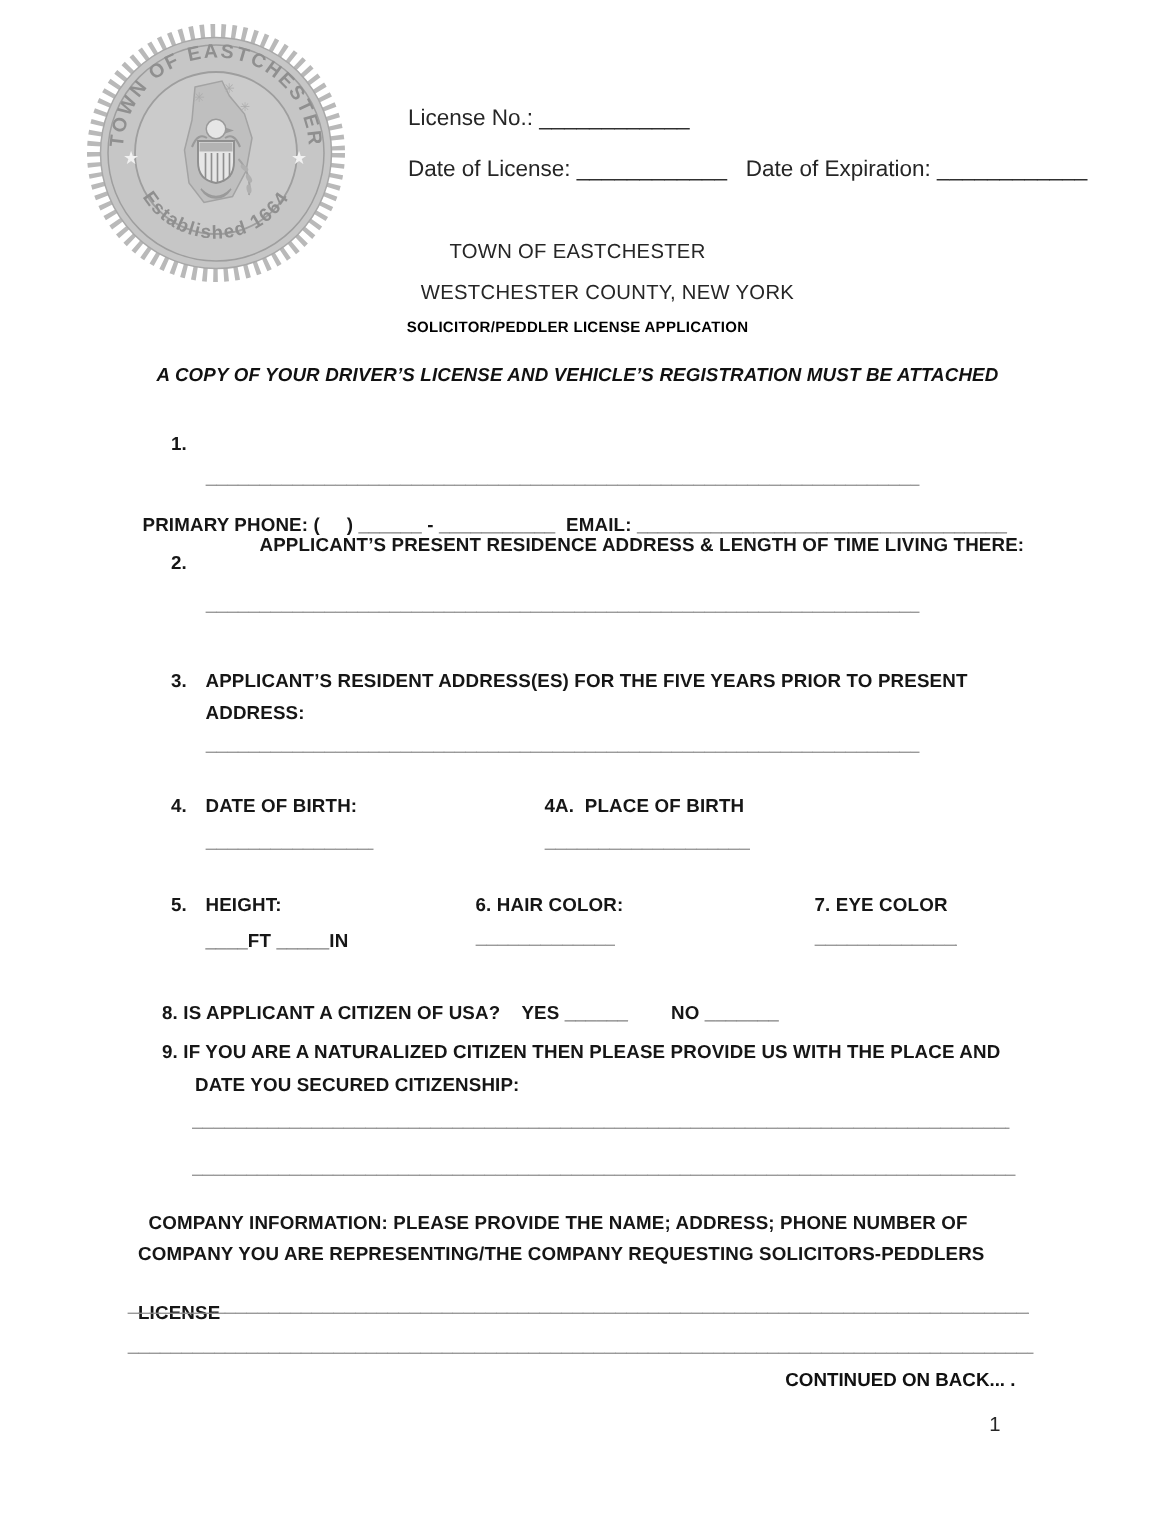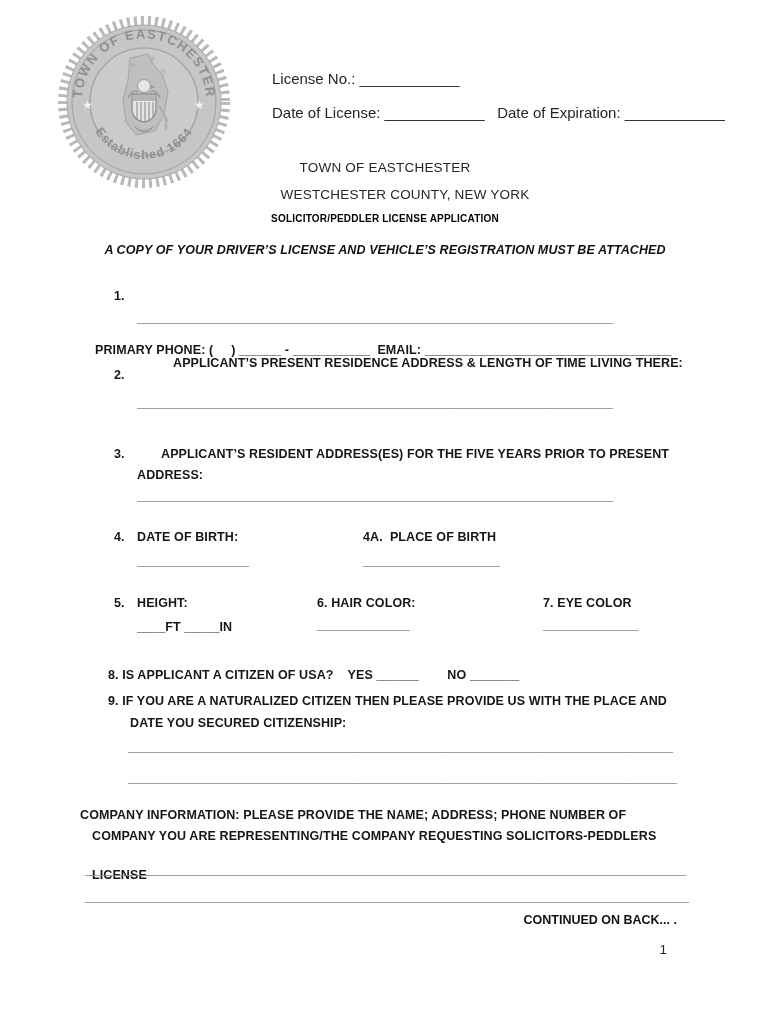--- a/index.html
+++ b/index.html
@@ -99,21 +99,21 @@
   <div class="abs lbl" style="left:114px;top:289px;">1.</div>
   <div class="abs blank" style="left:137px;top:308px;width:476px;">__________________________________________________________________________________________________________________________</div>
 
   <div class="abs lbl pre" style="left:95px;top:343px;">PRIMARY PHONE: (     ) ______ - ___________  EMAIL: ___________________________________</div>
 
   <div class="abs lbl" style="left:114px;top:368px;">2.</div>
   <div class="abs lbl" style="left:137px;top:356px;margin-left:36px;">APPLICANT’S PRESENT RESIDENCE ADDRESS &amp; LENGTH OF TIME LIVING THERE:</div>
   <div class="abs blank" style="left:137px;top:393px;width:476px;">__________________________________________________________________________________________________________________________</div>
 
   <div class="abs lbl" style="left:114px;top:447px;">3.</div>
-  <div class="abs lbl" style="left:137px;top:447px;margin-left:24px;">APPLICANT’S RESIDENT ADDRESS(ES) FOR THE FIVE YEARS PRIOR TO PRESENT</div>
+  <div class="abs lbl" style="left:137px;top:447px;">APPLICANT’S RESIDENT ADDRESS(ES) FOR THE FIVE YEARS PRIOR TO PRESENT</div>
   <div class="abs lbl" style="left:137px;top:468px;">ADDRESS:</div>
   <div class="abs blank" style="left:137px;top:486px;width:476px;">__________________________________________________________________________________________________________________________</div>
 
   <div class="abs lbl" style="left:114px;top:530px;">4.</div>
   <div class="abs lbl" style="left:137px;top:530px;">DATE OF BIRTH:</div>
   <div class="abs lbl pre" style="left:363px;top:530px;">4A.  PLACE OF BIRTH</div>
   <div class="abs blank" style="left:137px;top:551px;width:112px;">__________________________________________________________________________________________________________________________</div>
   <div class="abs blank" style="left:363px;top:551px;width:137px;">__________________________________________________________________________________________________________________________</div>
 
   <div class="abs lbl" style="left:114px;top:596px;">5.</div>
@@ -124,21 +124,21 @@
   <div class="abs blank" style="left:317px;top:615px;width:93px;">__________________________________________________________________________________________________________________________</div>
   <div class="abs blank" style="left:543px;top:615px;width:95px;">__________________________________________________________________________________________________________________________</div>
 
   <div class="abs lbl pre" style="left:108px;top:668px;">8. IS APPLICANT A CITIZEN OF USA?    YES ______        NO _______</div>
 
   <div class="abs lbl" style="left:108px;top:694px;">9. IF YOU ARE A NATURALIZED CITIZEN THEN PLEASE PROVIDE US WITH THE PLACE AND</div>
   <div class="abs lbl" style="left:130px;top:716px;">DATE YOU SECURED CITIZENSHIP:</div>
   <div class="abs blank" style="left:128px;top:737px;width:545px;">__________________________________________________________________________________________________________________________</div>
   <div class="abs blank" style="left:128px;top:768px;width:549px;">__________________________________________________________________________________________________________________________</div>
 
-  <div class="abs lbl" style="left:80px;top:808px;">COMPANY INFORMATION: PLEASE PROVIDE THE NAME; ADDRESS; PHONE NUMBER OF</div>
+  <div class="abs lbl" style="left:99px;top:808px;">COMPANY INFORMATION: PLEASE PROVIDE THE NAME; ADDRESS; PHONE NUMBER OF</div>
   <div class="abs lbl" style="left:92px;top:829px;">COMPANY YOU ARE REPRESENTING/THE COMPANY REQUESTING SOLICITORS-PEDDLERS</div>
   <div class="abs lbl" style="left:92px;top:868px;">LICENSE</div>
   <div class="abs blank" style="left:85px;top:860px;width:601px;">__________________________________________________________________________________________________________________________</div>
   <div class="abs blank" style="left:85px;top:887px;width:604px;">__________________________________________________________________________________________________________________________</div>
 
   <div class="abs footerbold" style="right:93px;top:913px;padding-left:16px;">CONTINUED ON BACK... .</div>
   <div class="abs pagenum" style="right:103px;top:942px;">1</div>
 
 </div>
 

